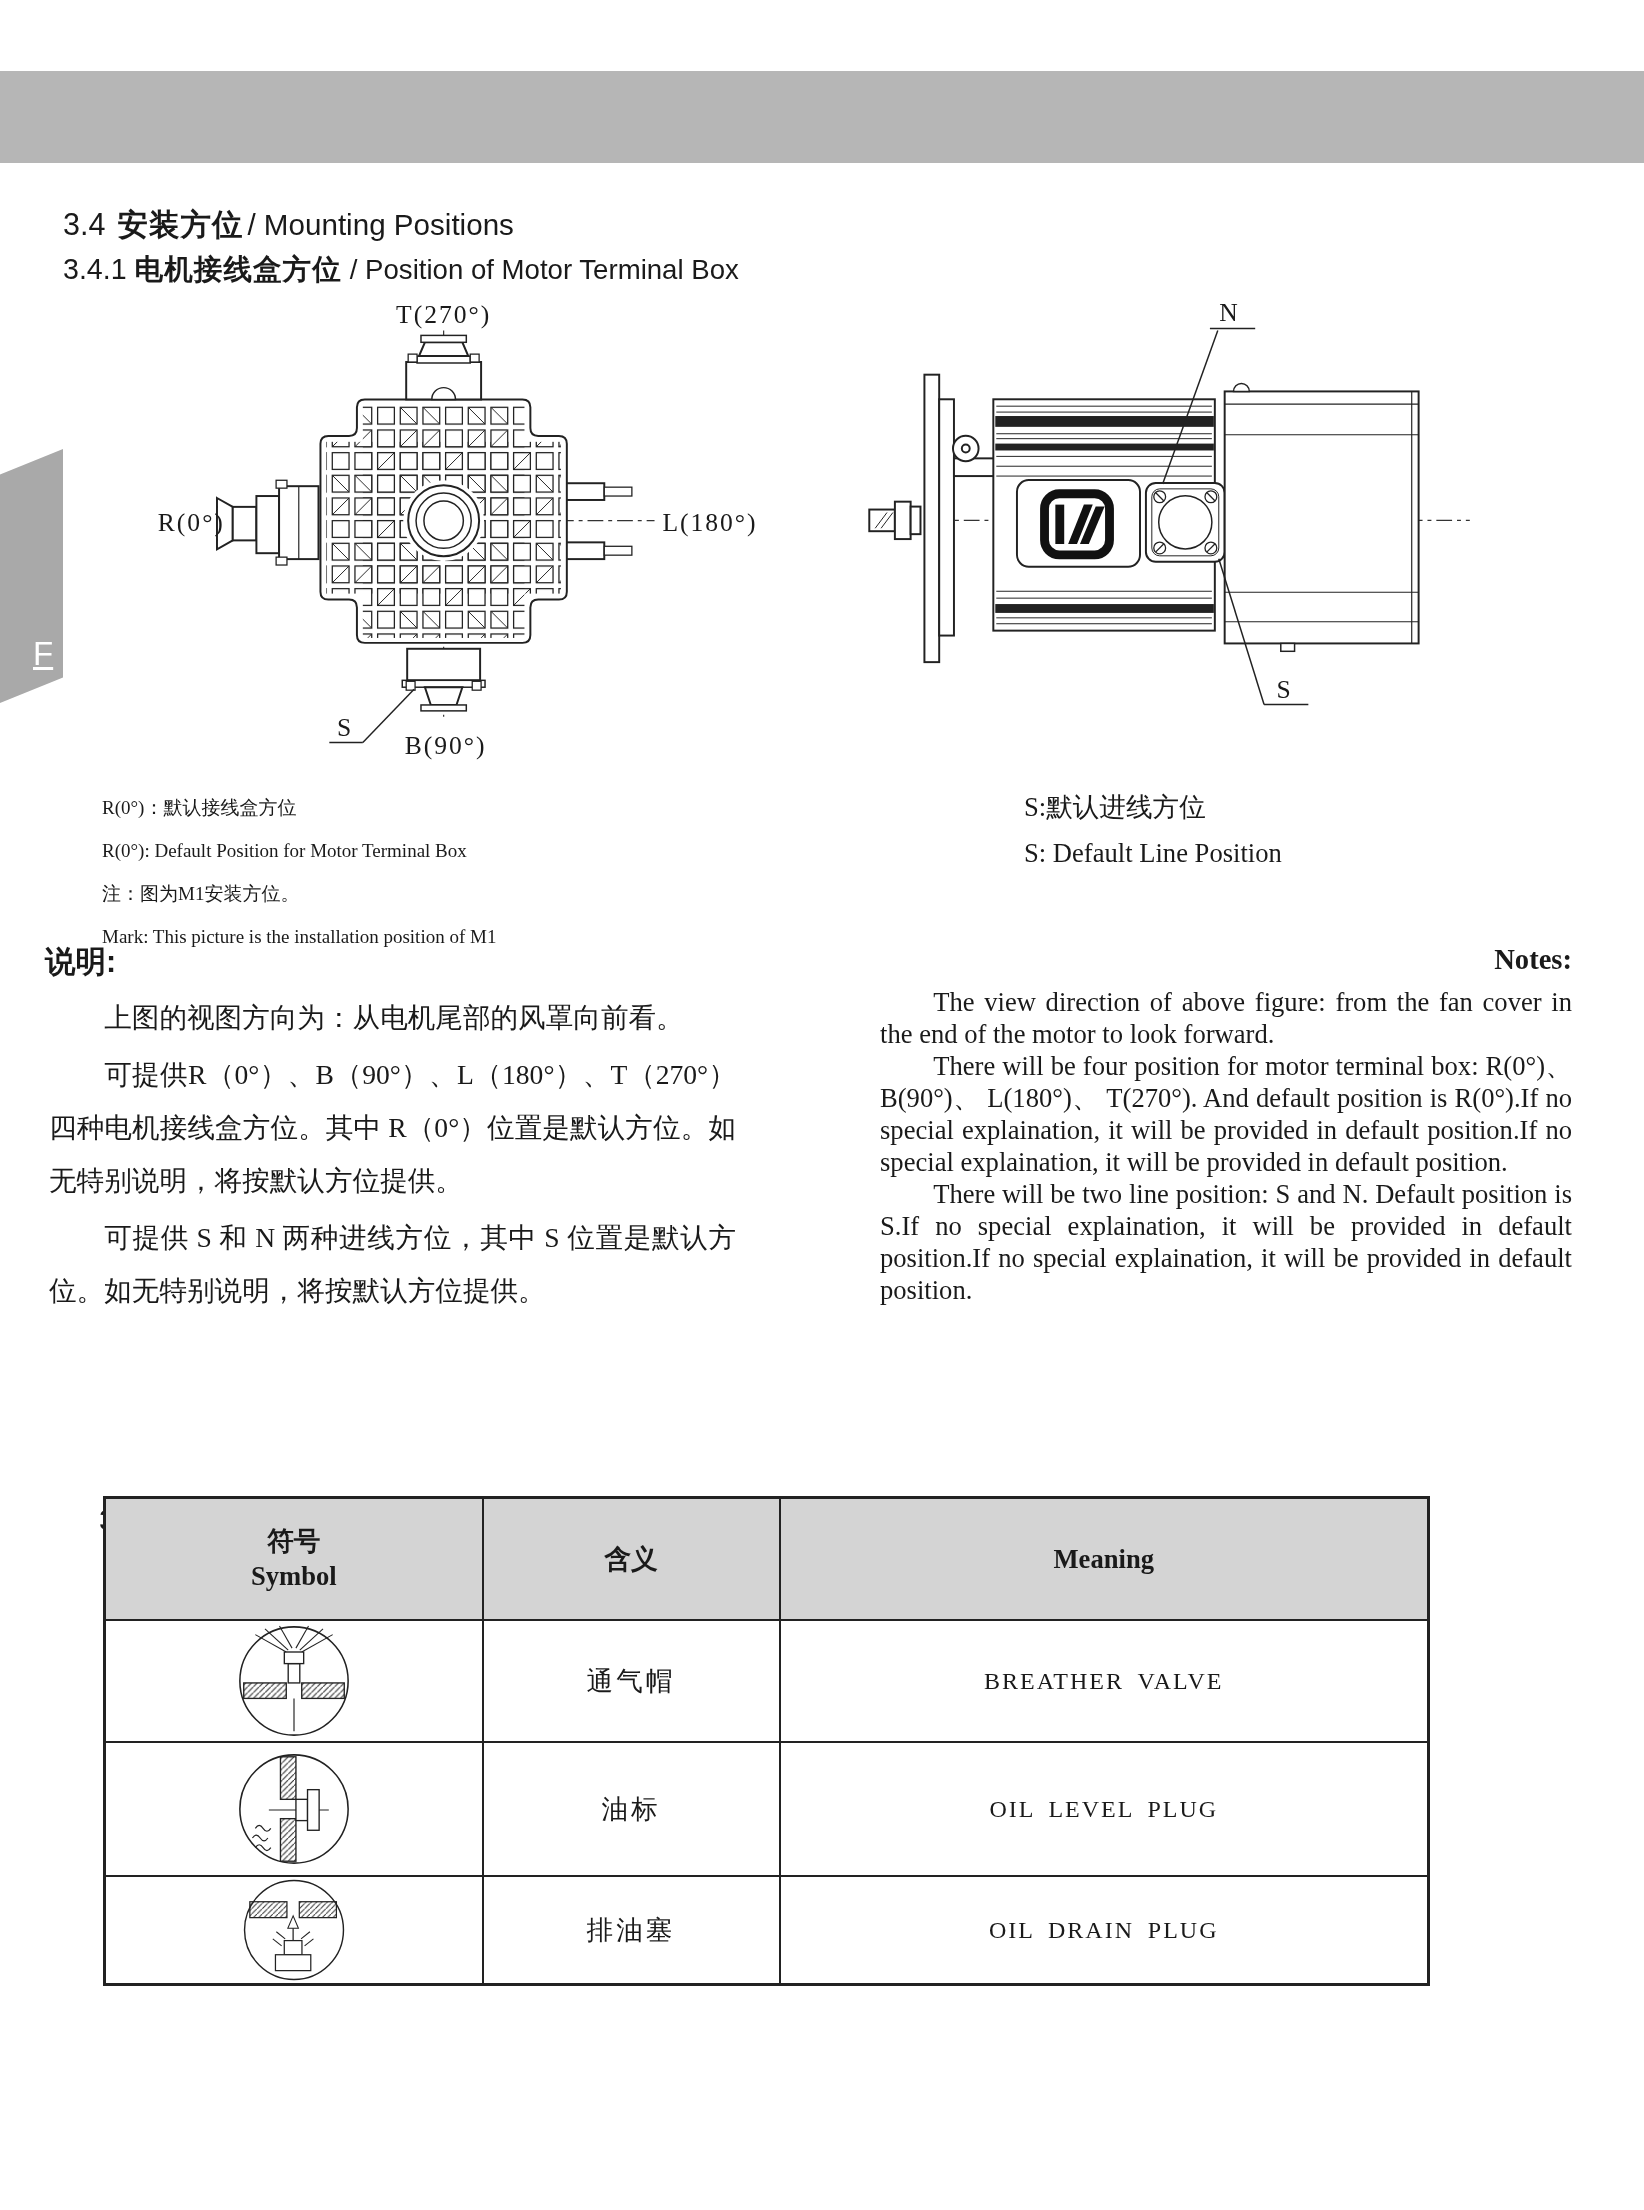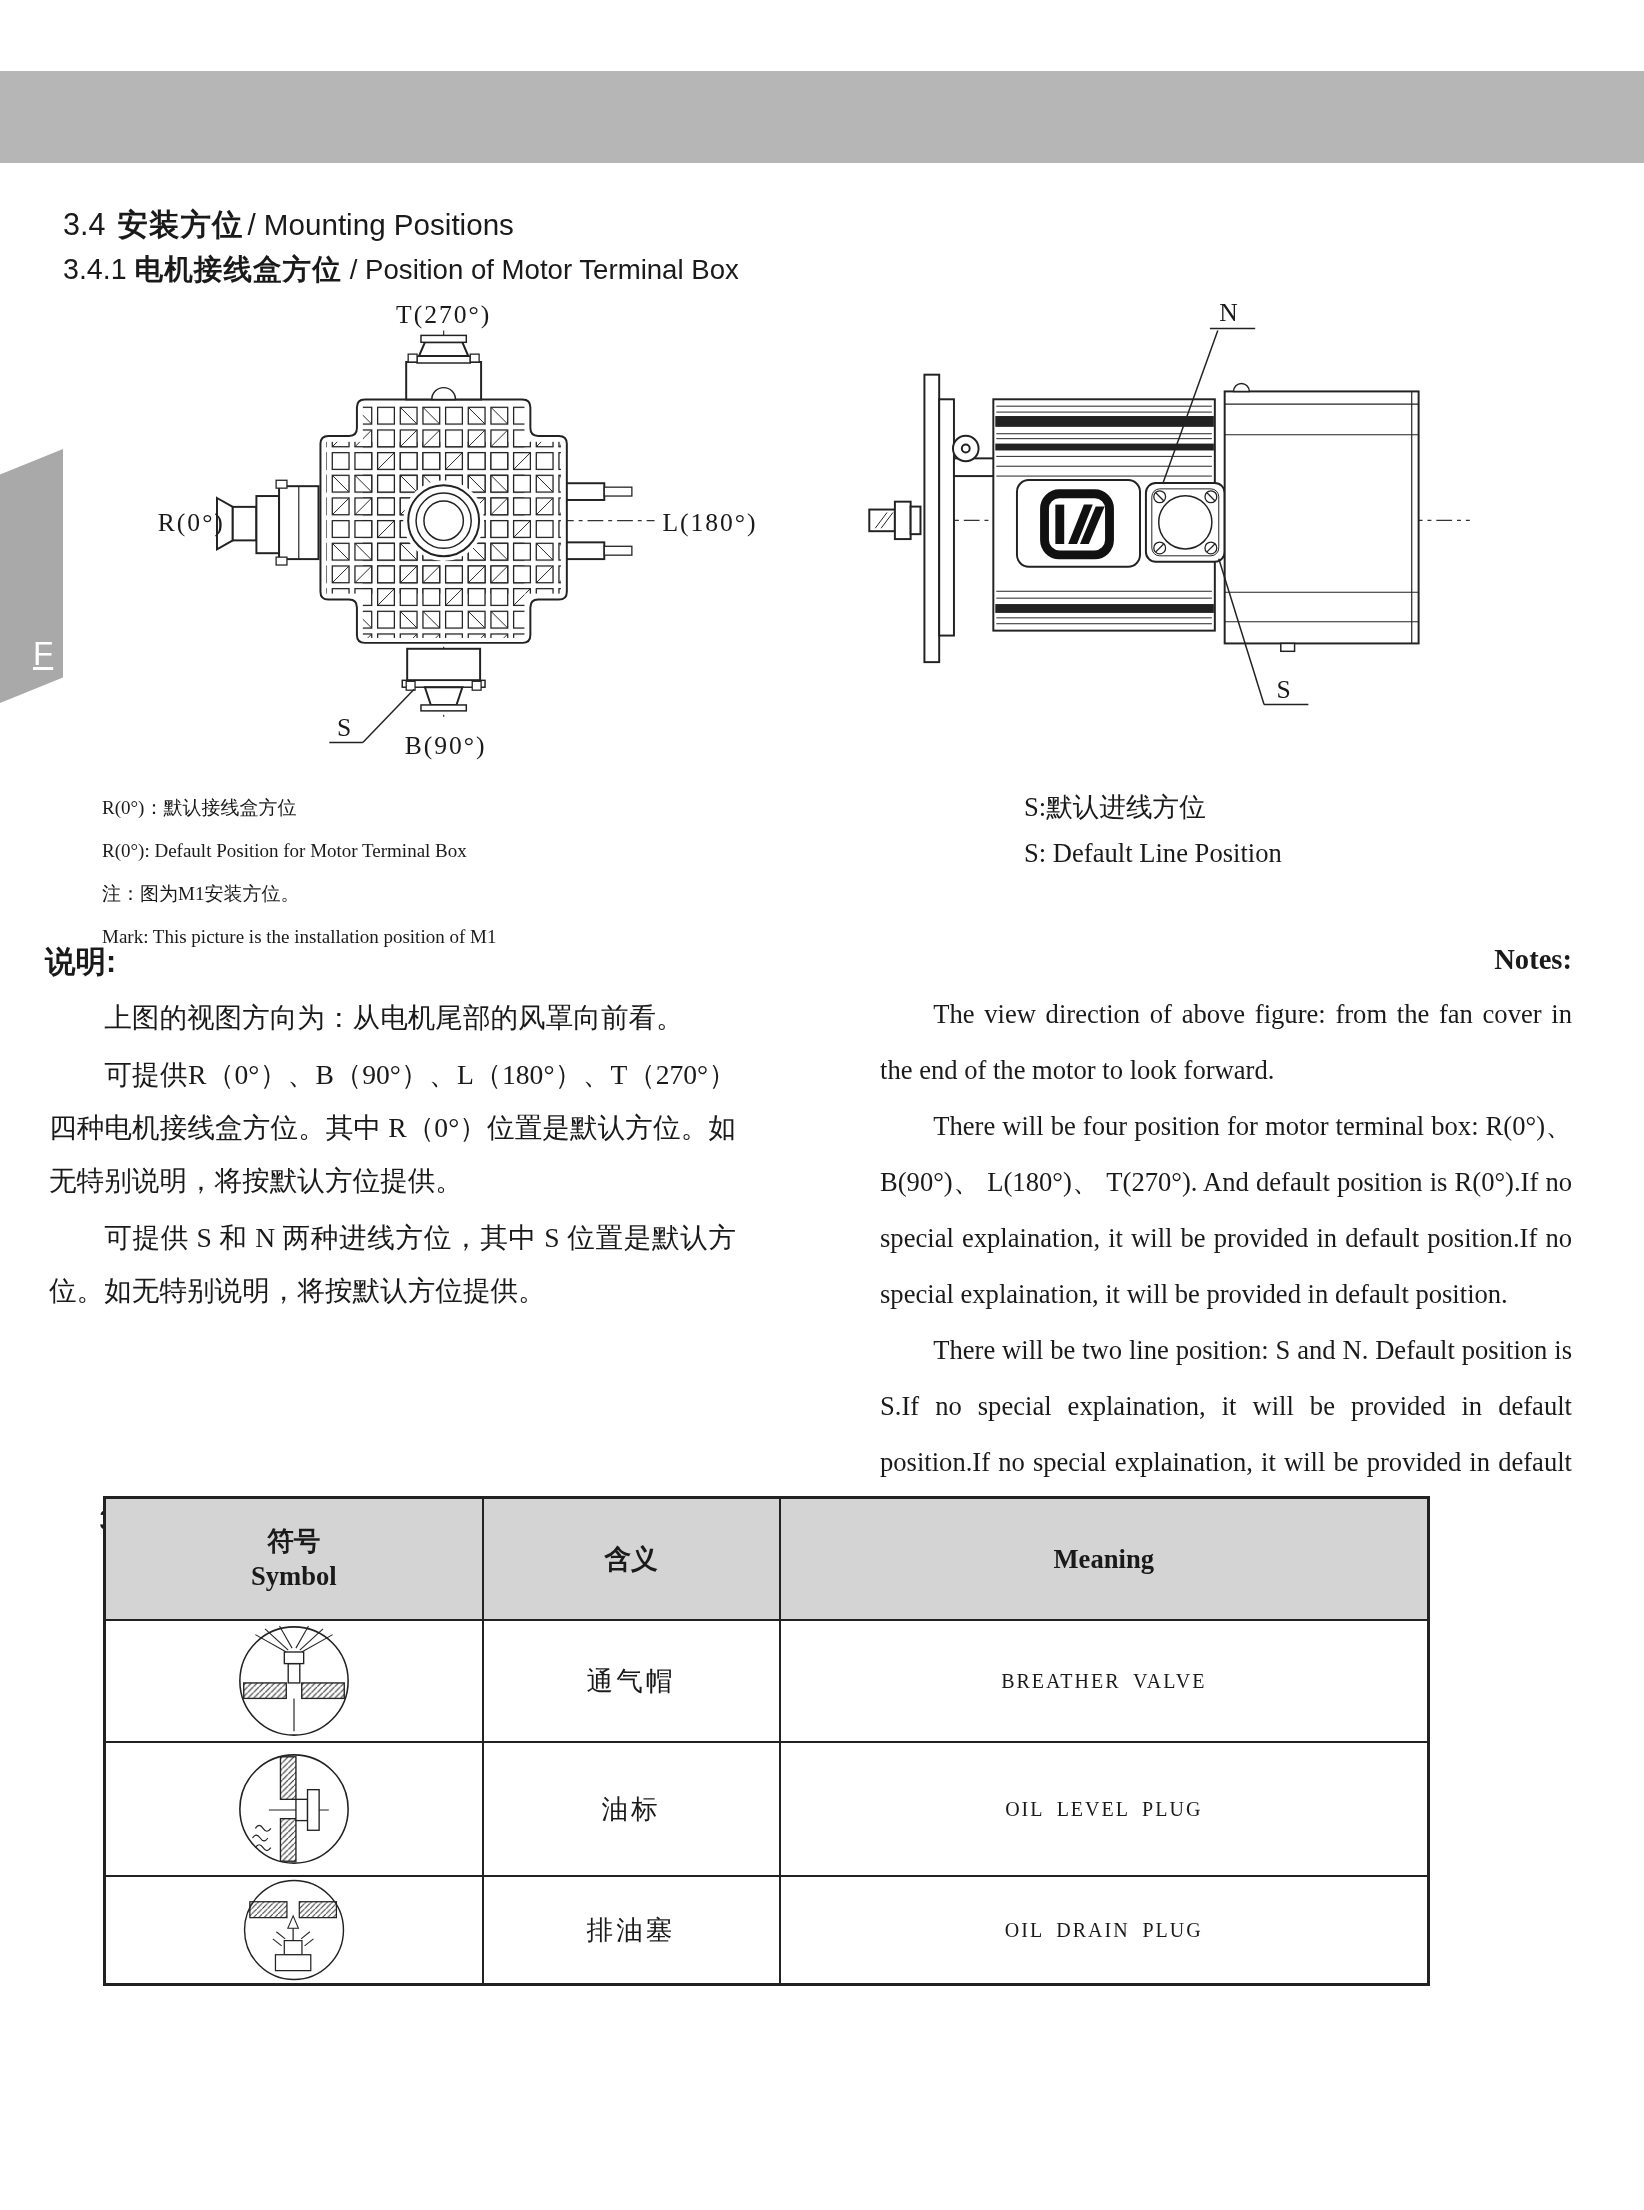--- a/index.html
+++ b/index.html
@@ -36,32 +36,32 @@
 
   .cap-left{position:absolute;left:102px;top:786px;font-size:19px;line-height:43px;white-space:nowrap;}
   .cap-right{position:absolute;left:1024px;top:784px;font-size:26.6px;line-height:46px;white-space:nowrap;}
 
   .explain{position:absolute;left:45px;top:942px;width:695px;}
   .explain-title{font-family:"Liberation Sans",sans-serif;font-weight:bold;font-size:30.5px;margin:0 0 7.9px 0;}
   .explain p{font-size:27.6px;line-height:53px;text-align:justify;text-indent:2em;margin:4px;}
 
   .notes{position:absolute;left:880px;top:944px;width:692px;}
   .notes-title{font-weight:bold;font-size:28.6px;margin:0 0 9.9px 0;text-align:right;}
-  .notes p{font-size:26.6px;line-height:56px;text-align:justify;text-indent:2em;margin:0;}
+  .notes p{font-size:26.6px;line-height:32px;text-align:justify;text-indent:2em;margin:0;}
 
   table.oil{
     position:absolute;left:103px;top:1496px;border-collapse:collapse;
     border:3px solid #222;table-layout:fixed;
   }
   table.oil td,table.oil th{border:2px solid #222;padding:0;text-align:center;vertical-align:middle;}
   table.oil thead th{background:#d4d4d4;height:120px;font-weight:bold;}
   .th-zh{font-family:"Liberation Sans",sans-serif;font-size:26.6px;font-weight:bold;display:block;line-height:35px;}
   .th-en{font-family:"Liberation Serif",serif;font-size:26.6px;font-weight:bold;display:block;line-height:35px;}
   td.c-zh{font-family:"Liberation Sans",sans-serif;font-size:26.6px;letter-spacing:3px;}
-  td.c-en{font-family:"Liberation Serif",serif;font-size:20px;letter-spacing:2px;word-spacing:5.9px;}
+  td.c-en{font-family:"Liberation Serif",serif;font-size:24px;letter-spacing:2px;word-spacing:5.9px;}
   tr.r1{height:122px;} tr.r2{height:134px;} tr.r3{height:104px;}
   .icon-wrap{display:flex;align-items:center;justify-content:center;}
 </style>
 </head>
 <body>
 
 <div class="topbar"></div>
 
 <div class="side-tab">
   <span class="tab-letter">F</span>

